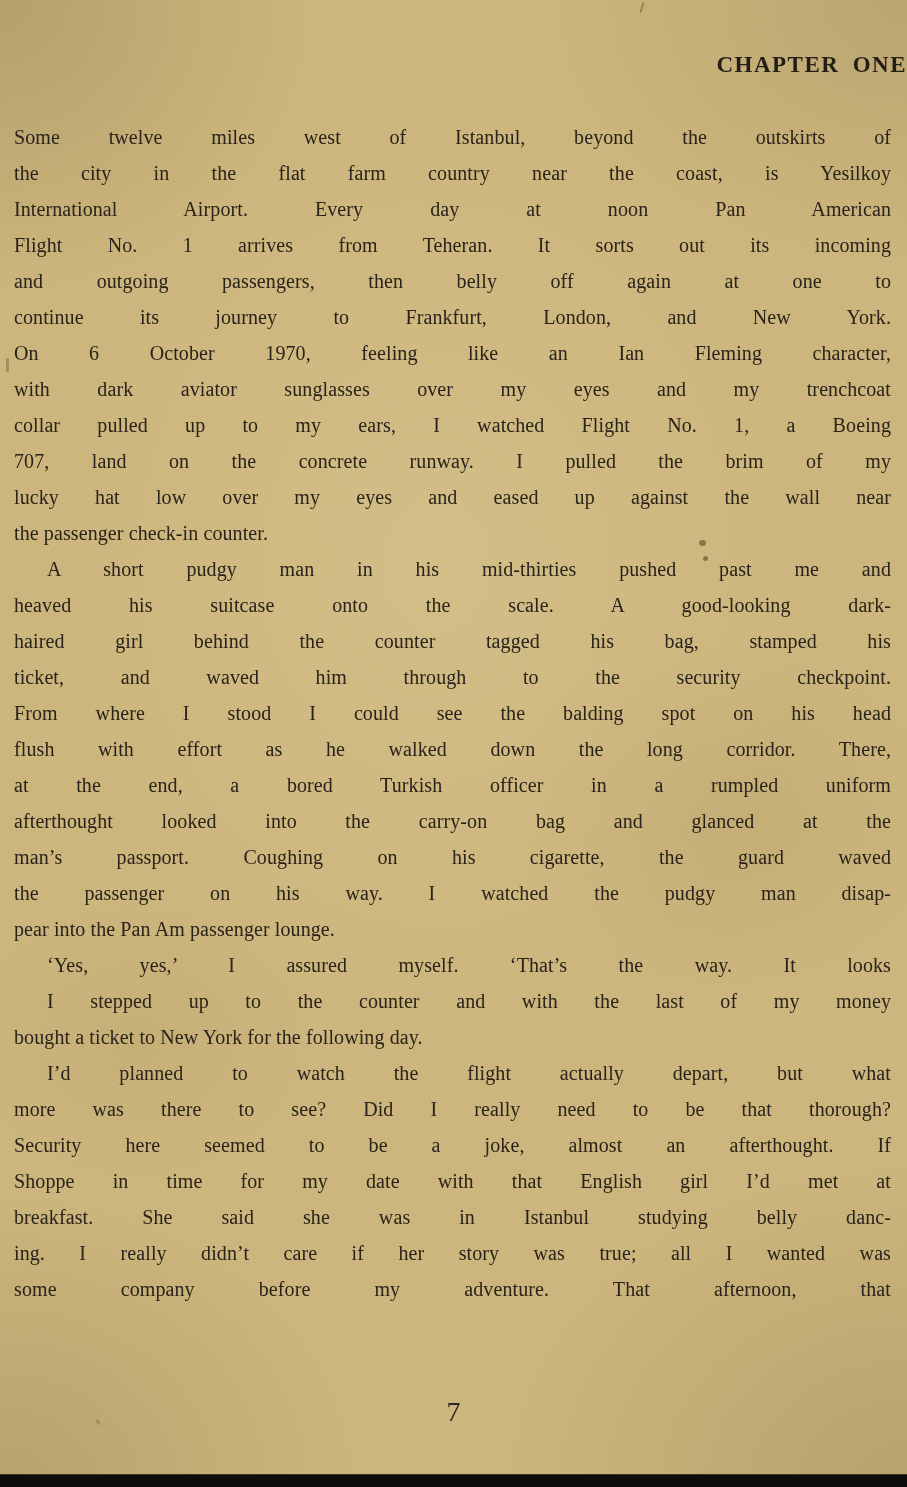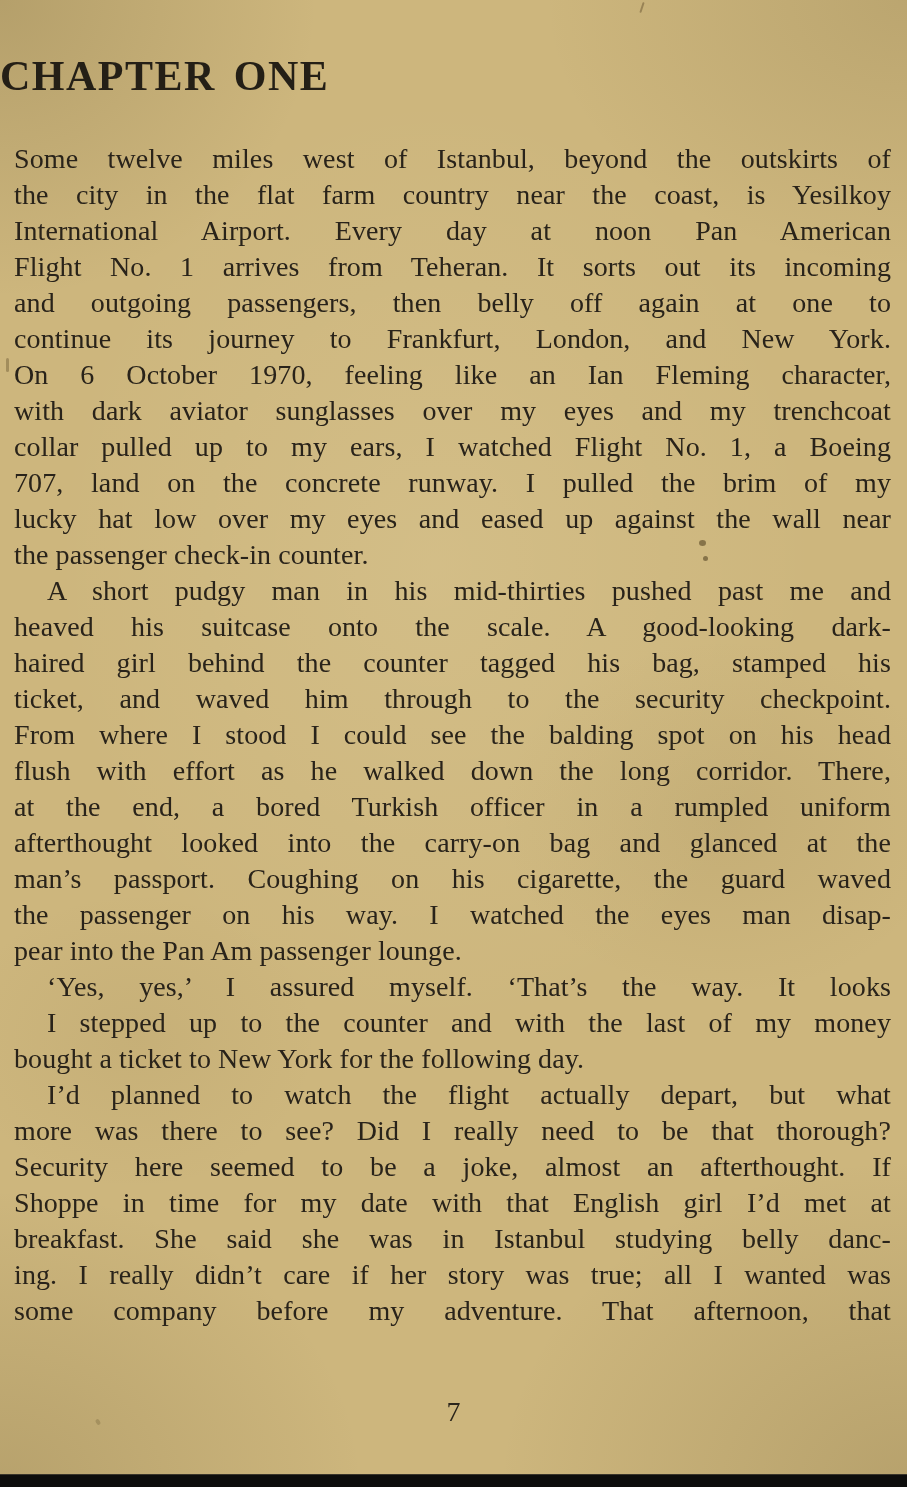--- a/index.html
+++ b/index.html
@@ -16,33 +16,33 @@
       radial-gradient(ellipse 40% 18% at 100% 0%, rgba(95,80,42,0.16), rgba(0,0,0,0) 100%),
       radial-gradient(ellipse 45% 22% at 100% 100%, rgba(95,80,42,0.20), rgba(0,0,0,0) 100%),
       radial-gradient(ellipse 40% 20% at 0% 100%, rgba(95,80,42,0.20), rgba(0,0,0,0) 100%),
       radial-gradient(ellipse 25% 12% at 80% 55%, rgba(120,100,55,0.10), rgba(0,0,0,0) 100%),
       radial-gradient(ellipse 20% 10% at 15% 70%, rgba(120,100,55,0.08), rgba(0,0,0,0) 100%);
     font-family: "Liberation Serif", "DejaVu Serif", serif;
     color: #29231a;
   }
   .heading {
     padding-top: 52px;
-    text-align: left;
-    font-size: 42px;
+    text-align: right;
+    font-size: 23px;
     font-weight: bold;
     letter-spacing: 1.5px;
     word-spacing: 6px;
     color: #241f16;
   }
   .body-text {
     margin-top: 41px;
     padding: 0 16px 0 14px;
   }
   .line {
-    font-size: 28px;
+    font-size: 20px;
     line-height: 36px;
     text-align: justify;
     text-align-last: justify;
     white-space: nowrap;
     letter-spacing: 0.1px;
   }
   .line.noj {
     text-align: right;
     text-align-last: left;
   }
@@ -94,21 +94,21 @@
       <div class="line noj">the passenger check-in counter.</div>
       <div class="line indent">A short pudgy man in his mid-thirties pushed past me and</div>
       <div class="line">heaved his suitcase onto the scale. A good-looking dark-</div>
       <div class="line">haired girl behind the counter tagged his bag, stamped his</div>
       <div class="line">ticket, and waved him through to the security checkpoint.</div>
       <div class="line">From where I stood I could see the balding spot on his head</div>
       <div class="line">flush with effort as he walked down the long corridor. There,</div>
       <div class="line">at the end, a bored Turkish officer in a rumpled uniform</div>
       <div class="line">afterthought looked into the carry-on bag and glanced at the</div>
       <div class="line">man’s passport. Coughing on his cigarette, the guard waved</div>
-      <div class="line">the passenger on his way. I watched the eyes man disap-</div>
+      <div class="line">the passenger on his way. I watched the pudgy man disap-</div>
       <div class="line noj">pear into the Pan Am passenger lounge.</div>
       <div class="line indent">‘Yes, yes,’ I assured myself. ‘That’s the way. It looks</div>
       <div class="line indent">I stepped up to the counter and with the last of my money</div>
       <div class="line noj">bought a ticket to New York for the following day.</div>
       <div class="line indent">I’d planned to watch the flight actually depart, but what</div>
       <div class="line">more was there to see? Did I really need to be that thorough?</div>
       <div class="line">Security here seemed to be a joke, almost an afterthought. If</div>
       <div class="line">Shoppe in time for my date with that English girl I’d met at</div>
       <div class="line">breakfast. She said she was in Istanbul studying belly danc-</div>
       <div class="line">ing. I really didn’t care if her story was true; all I wanted was</div>

